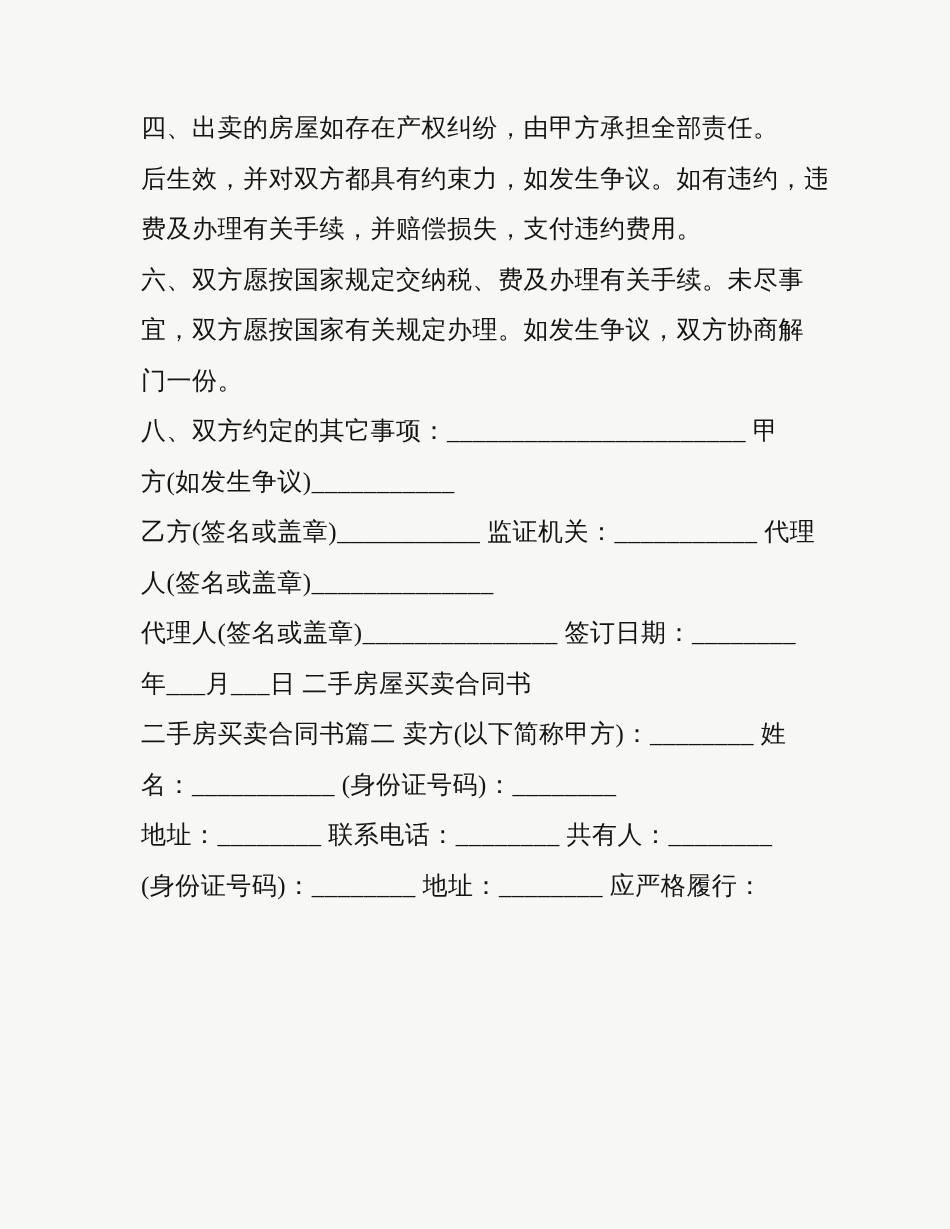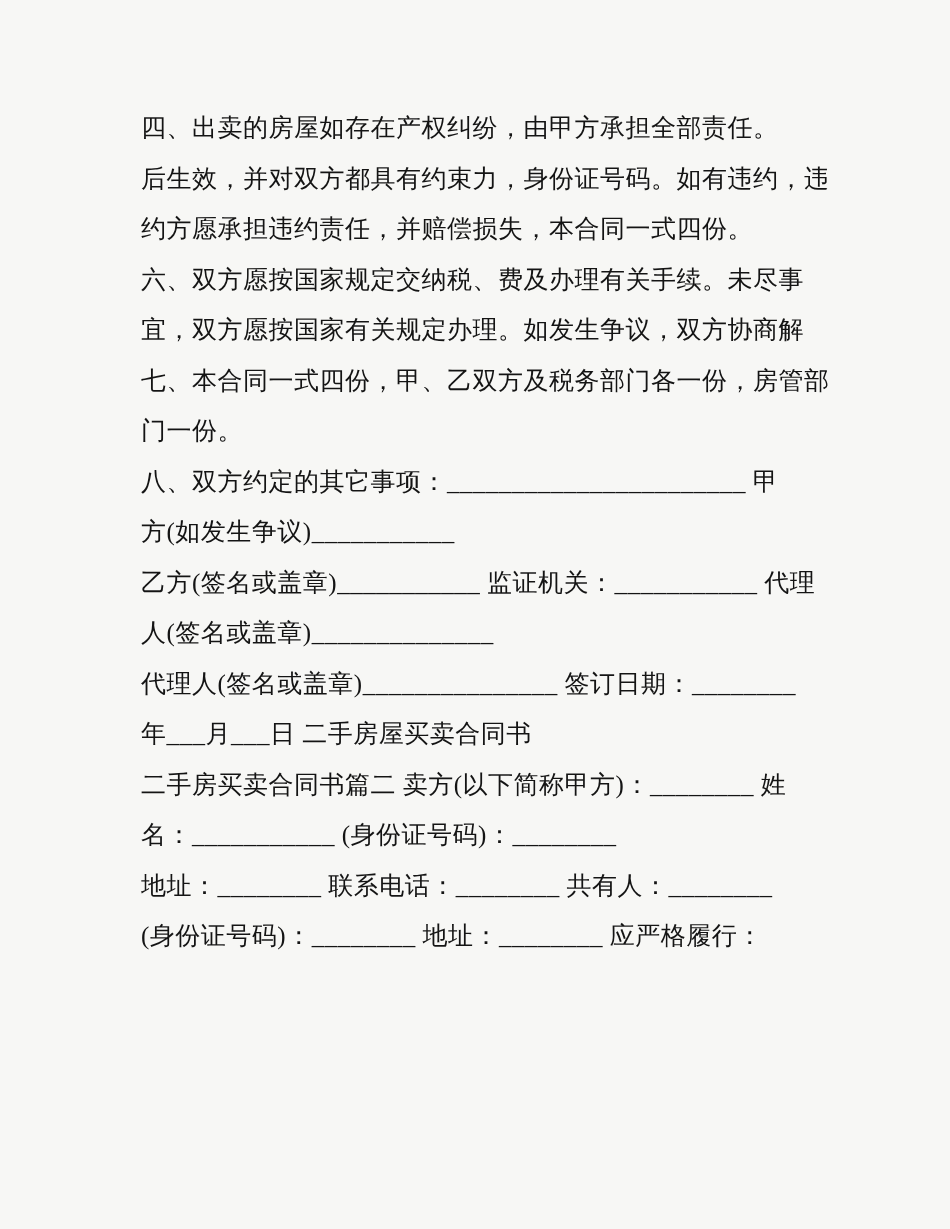--- a/index.html
+++ b/index.html
@@ -25,25 +25,24 @@
     line-height: 50.5px;
     white-space: nowrap;
     letter-spacing: 0.5px;
   }
 </style>
 </head>
 <body>
 
 <div class="page">
   <div class="doc-line">四、出卖的房屋如存在产权纠纷，由甲方承担全部责任。</div>
-  <div class="doc-line">后生效，并对双方都具有约束力，身份证号码。如有违约，违</div>
-  <div class="doc-line">约方愿承担违约责任，并赔偿损失，本合同一式四份。</div>
+  <div class="doc-line">后生效，并对双方都具有约束力，如发生争议。如有违约，违</div>
+  <div class="doc-line">费及办理有关手续，并赔偿损失，支付违约费用。</div>
   <div class="doc-line">六、双方愿按国家规定交纳税、费及办理有关手续。未尽事</div>
   <div class="doc-line">宜，双方愿按国家有关规定办理。如发生争议，双方协商解</div>
-  <div class="doc-line">七、本合同一式四份，甲、乙双方及税务部门各一份，房管部</div>
   <div class="doc-line">门一份。</div>
   <div class="doc-line">八、双方约定的其它事项：_______________________ 甲</div>
   <div class="doc-line">方(如发生争议)___________</div>
   <div class="doc-line">乙方(签名或盖章)___________ 监证机关：___________ 代理</div>
   <div class="doc-line">人(签名或盖章)______________</div>
   <div class="doc-line">代理人(签名或盖章)_______________ 签订日期：________</div>
   <div class="doc-line">年___月___日 二手房屋买卖合同书</div>
   <div class="doc-line">二手房买卖合同书篇二 卖方(以下简称甲方)：________ 姓</div>
   <div class="doc-line">名：___________ (身份证号码)：________</div>
   <div class="doc-line">地址：________ 联系电话：________ 共有人：________</div>

